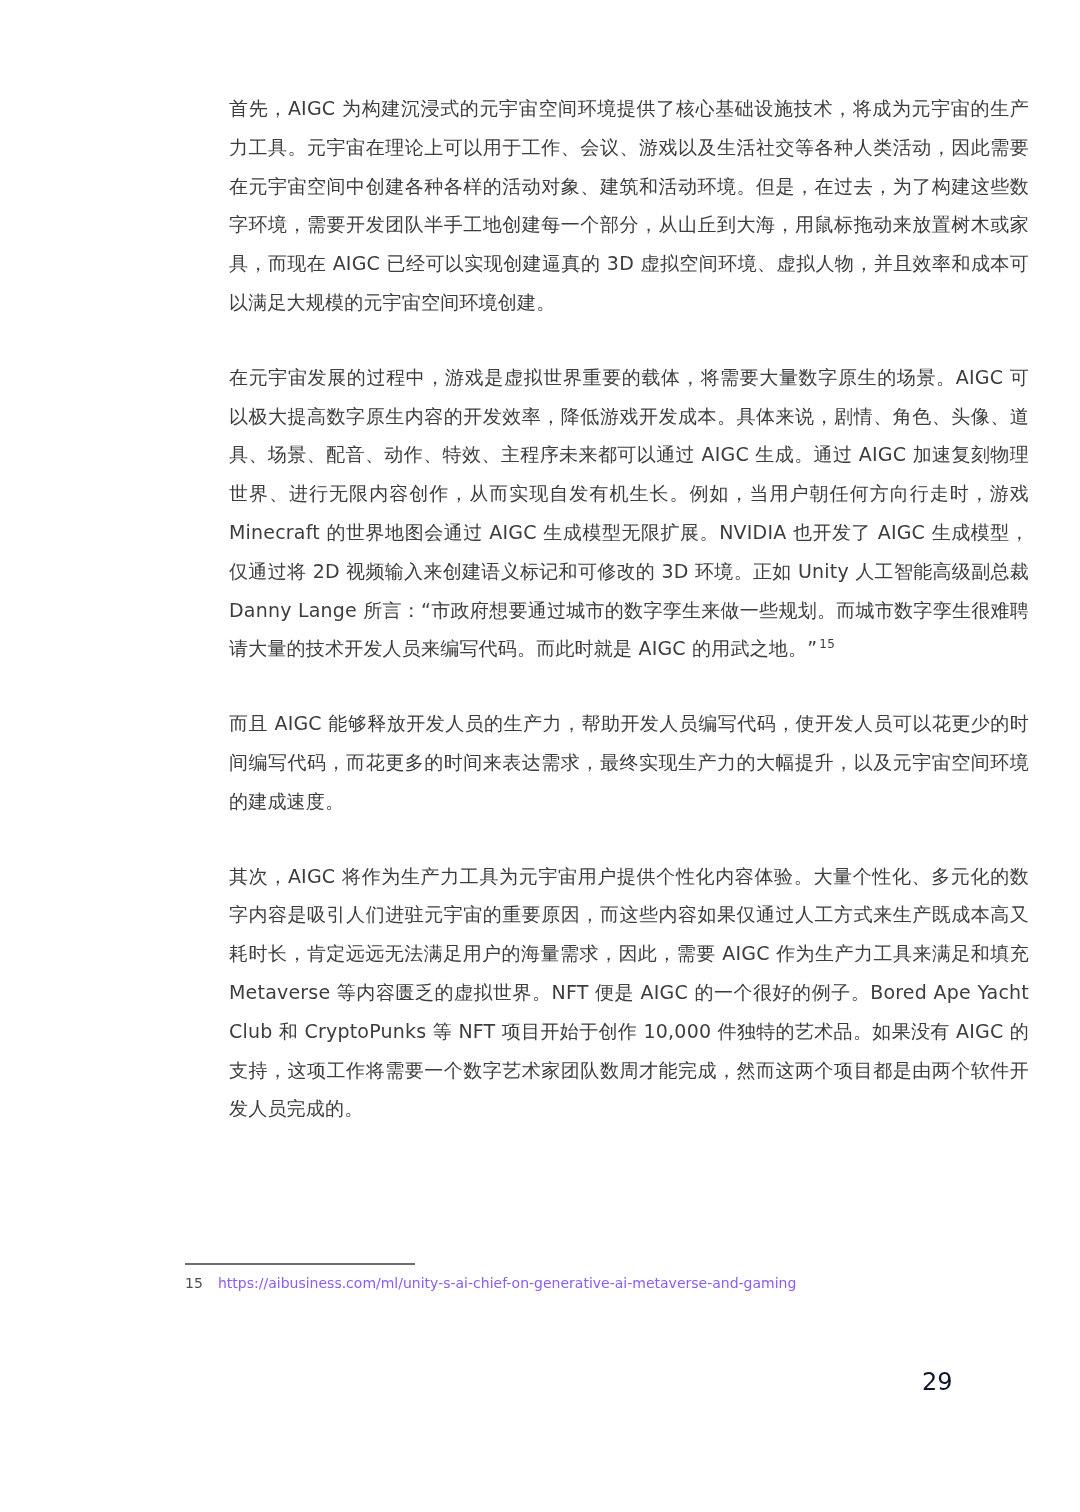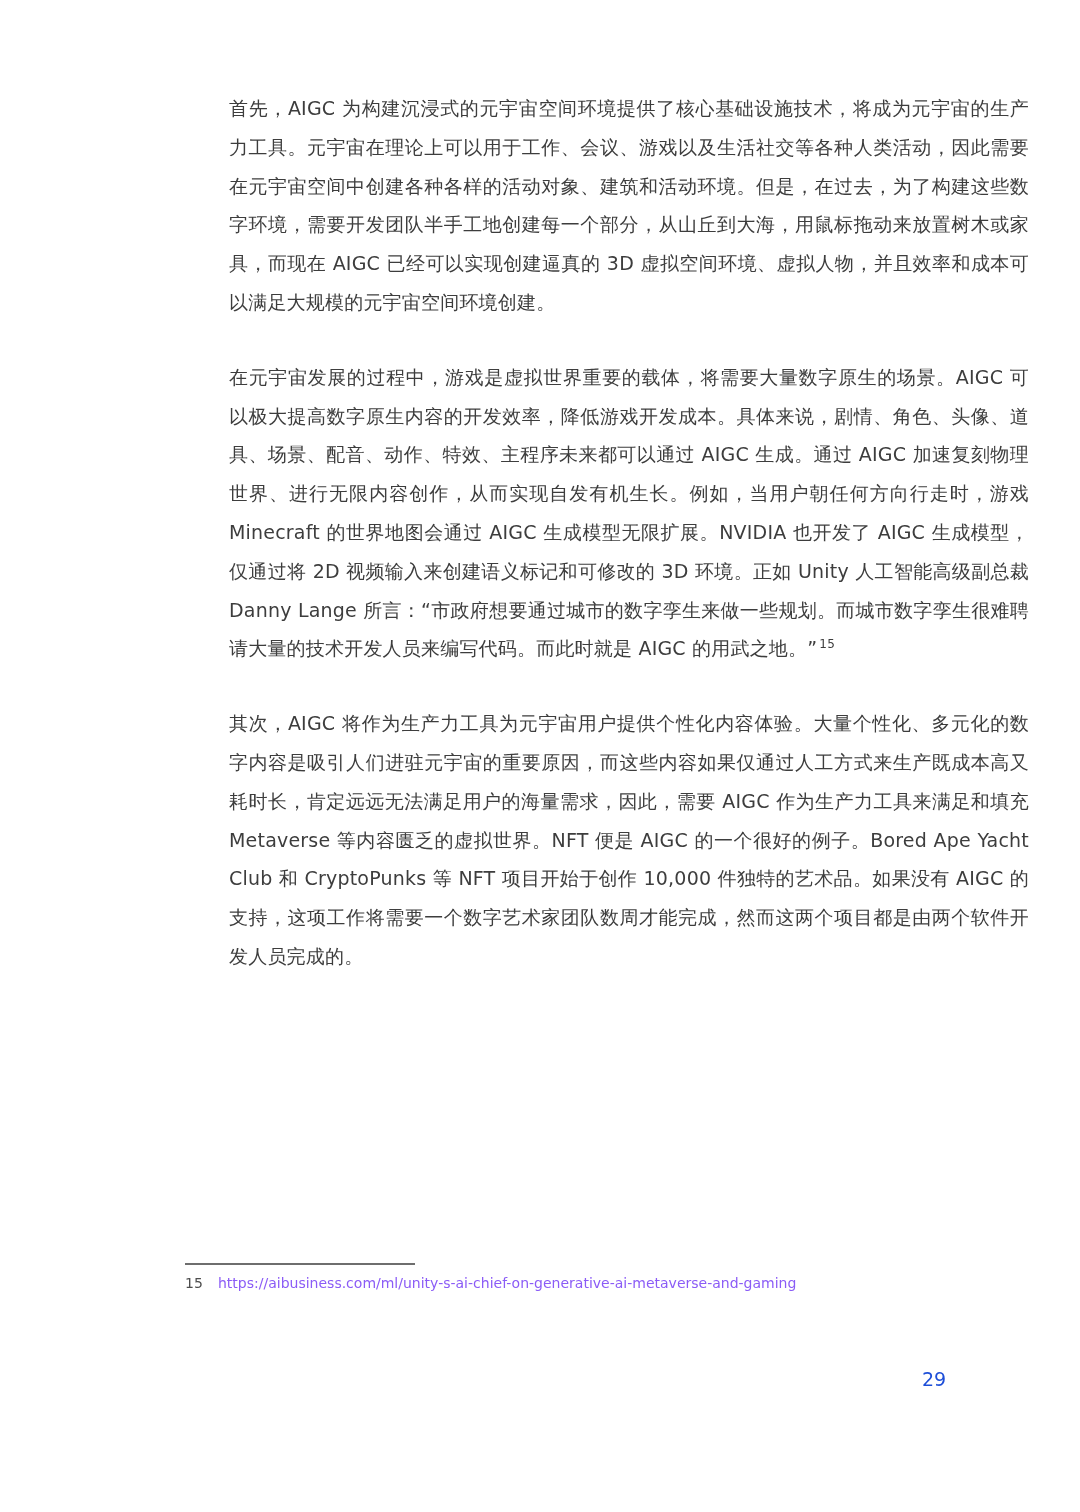--- a/index.html
+++ b/index.html
@@ -65,35 +65,36 @@
   }
   .footnote-url {
     color: #8b5cf6;
     text-decoration: none;
     cursor: pointer;
   }
   .page-number {
     position: absolute;
     left: 922px;
     top: 1368px;
-    font-size: 19px;
-    color: #1d4ed8;
+    font-size: 24px;
+    color: #0f172a;
     font-weight: 400;
   }
 </style>
 </head>
 <body>
 
 <div class="page">
 
   <div class="content">
     <p class="para"><span>首先，AIGC 为构建沉浸式的元宇宙空间环境提供了核心基础设施技术，将成为元宇宙的生产力工具。元宇宙在理论上可以用于工作、会议、游戏以及生活社交等各种人类活动，因此需要在元宇宙空间中创建各种各样的活动对象、建筑和活动环境。但是，在过去，为了构建这些数字环境，需要开发团队半手工地创建每一个部分，从山丘到大海，用鼠标拖动来放置树木或家具，而现在 AIGC 已经可以实现创建逼真的 3D 虚拟空间环境、虚拟人物，并且效率和成本可以满足大规模的元宇宙空间环境创建。</span></p>
 
     <p class="para"><span>在元宇宙发展的过程中，游戏是虚拟世界重要的载体，将需要大量数字原生的场景。AIGC 可以极大提高数字原生内容的开发效率，降低游戏开发成本。具体来说，剧情、角色、头像、道具、场景、配音、动作、特效、主程序未来都可以通过 AIGC 生成。通过 AIGC 加速复刻物理世界、进行无限内容创作，从而实现自发有机生长。例如，当用户朝任何方向行走时，游戏 Minecraft 的世界地图会通过 AIGC 生成模型无限扩展。NVIDIA 也开发了 AIGC 生成模型，仅通过将 2D 视频输入来创建语义标记和可修改的 3D 环境。正如 Unity 人工智能高级副总裁 Danny Lange 所言：“市政府想要通过城市的数字孪生来做一些规划。而城市数字孪生很难聘请大量的技术开发人员来编写代码。而此时就是 AIGC 的用武之地。”</span><sup>15</sup></p>
 
+    <p class="para"><span>而且 AIGC 能够释放开发人员的生产力，帮助开发人员编写代码，使开发人员可以花更少的时间编写代码，而花更多的时间来表达需求，最终实现生产力的大幅提升，以及元宇宙空间环境的建成速度。</span></p>
 
     <p class="para"><span>其次，AIGC 将作为生产力工具为元宇宙用户提供个性化内容体验。大量个性化、多元化的数字内容是吸引人们进驻元宇宙的重要原因，而这些内容如果仅通过人工方式来生产既成本高又耗时长，肯定远远无法满足用户的海量需求，因此，需要 AIGC 作为生产力工具来满足和填充 Metaverse 等内容匮乏的虚拟世界。NFT 便是 AIGC 的一个很好的例子。Bored Ape Yacht Club 和 CryptoPunks 等 NFT 项目开始于创作 10,000 件独特的艺术品。如果没有 AIGC 的支持，这项工作将需要一个数字艺术家团队数周才能完成，然而这两个项目都是由两个软件开发人员完成的。</span></p>
   </div>
 
   <div class="footnote-area">
     <div class="footnote-rule"></div>
     <div class="footnote-line">
       <span class="footnote-num">15</span><a class="footnote-url">https://aibusiness.com/ml/unity-s-ai-chief-on-generative-ai-metaverse-and-gaming</a>
     </div>
   </div>

